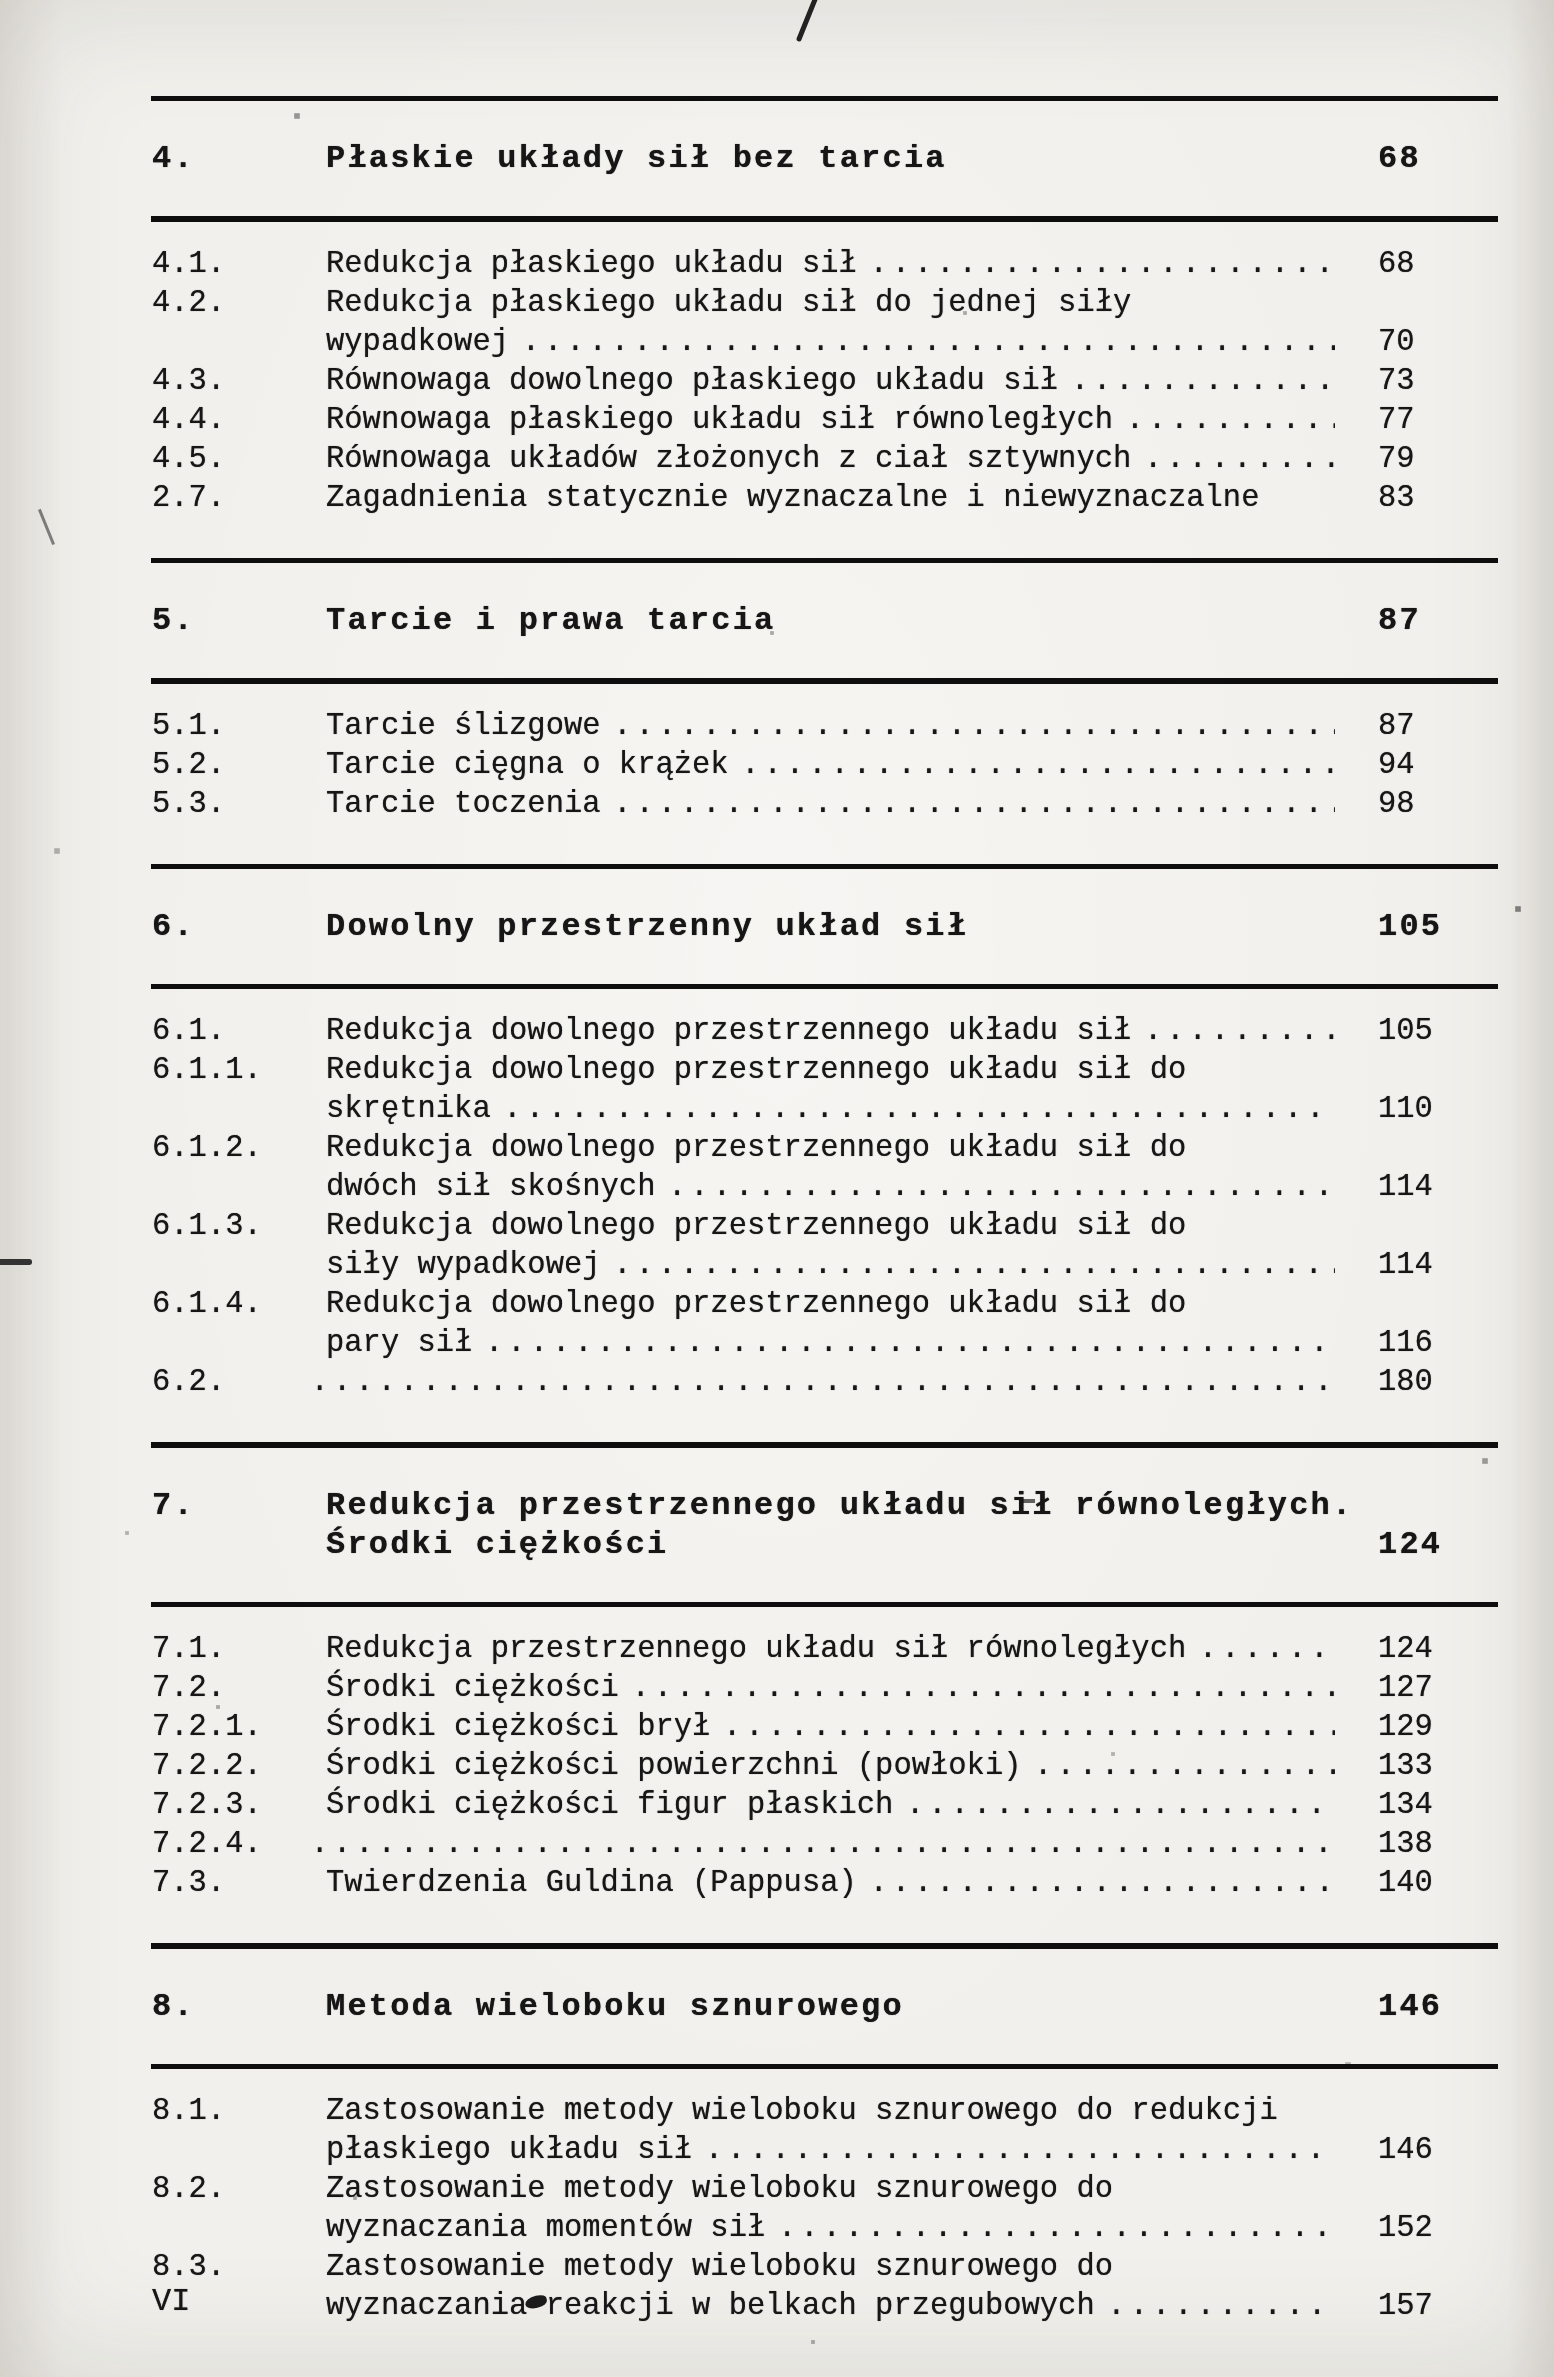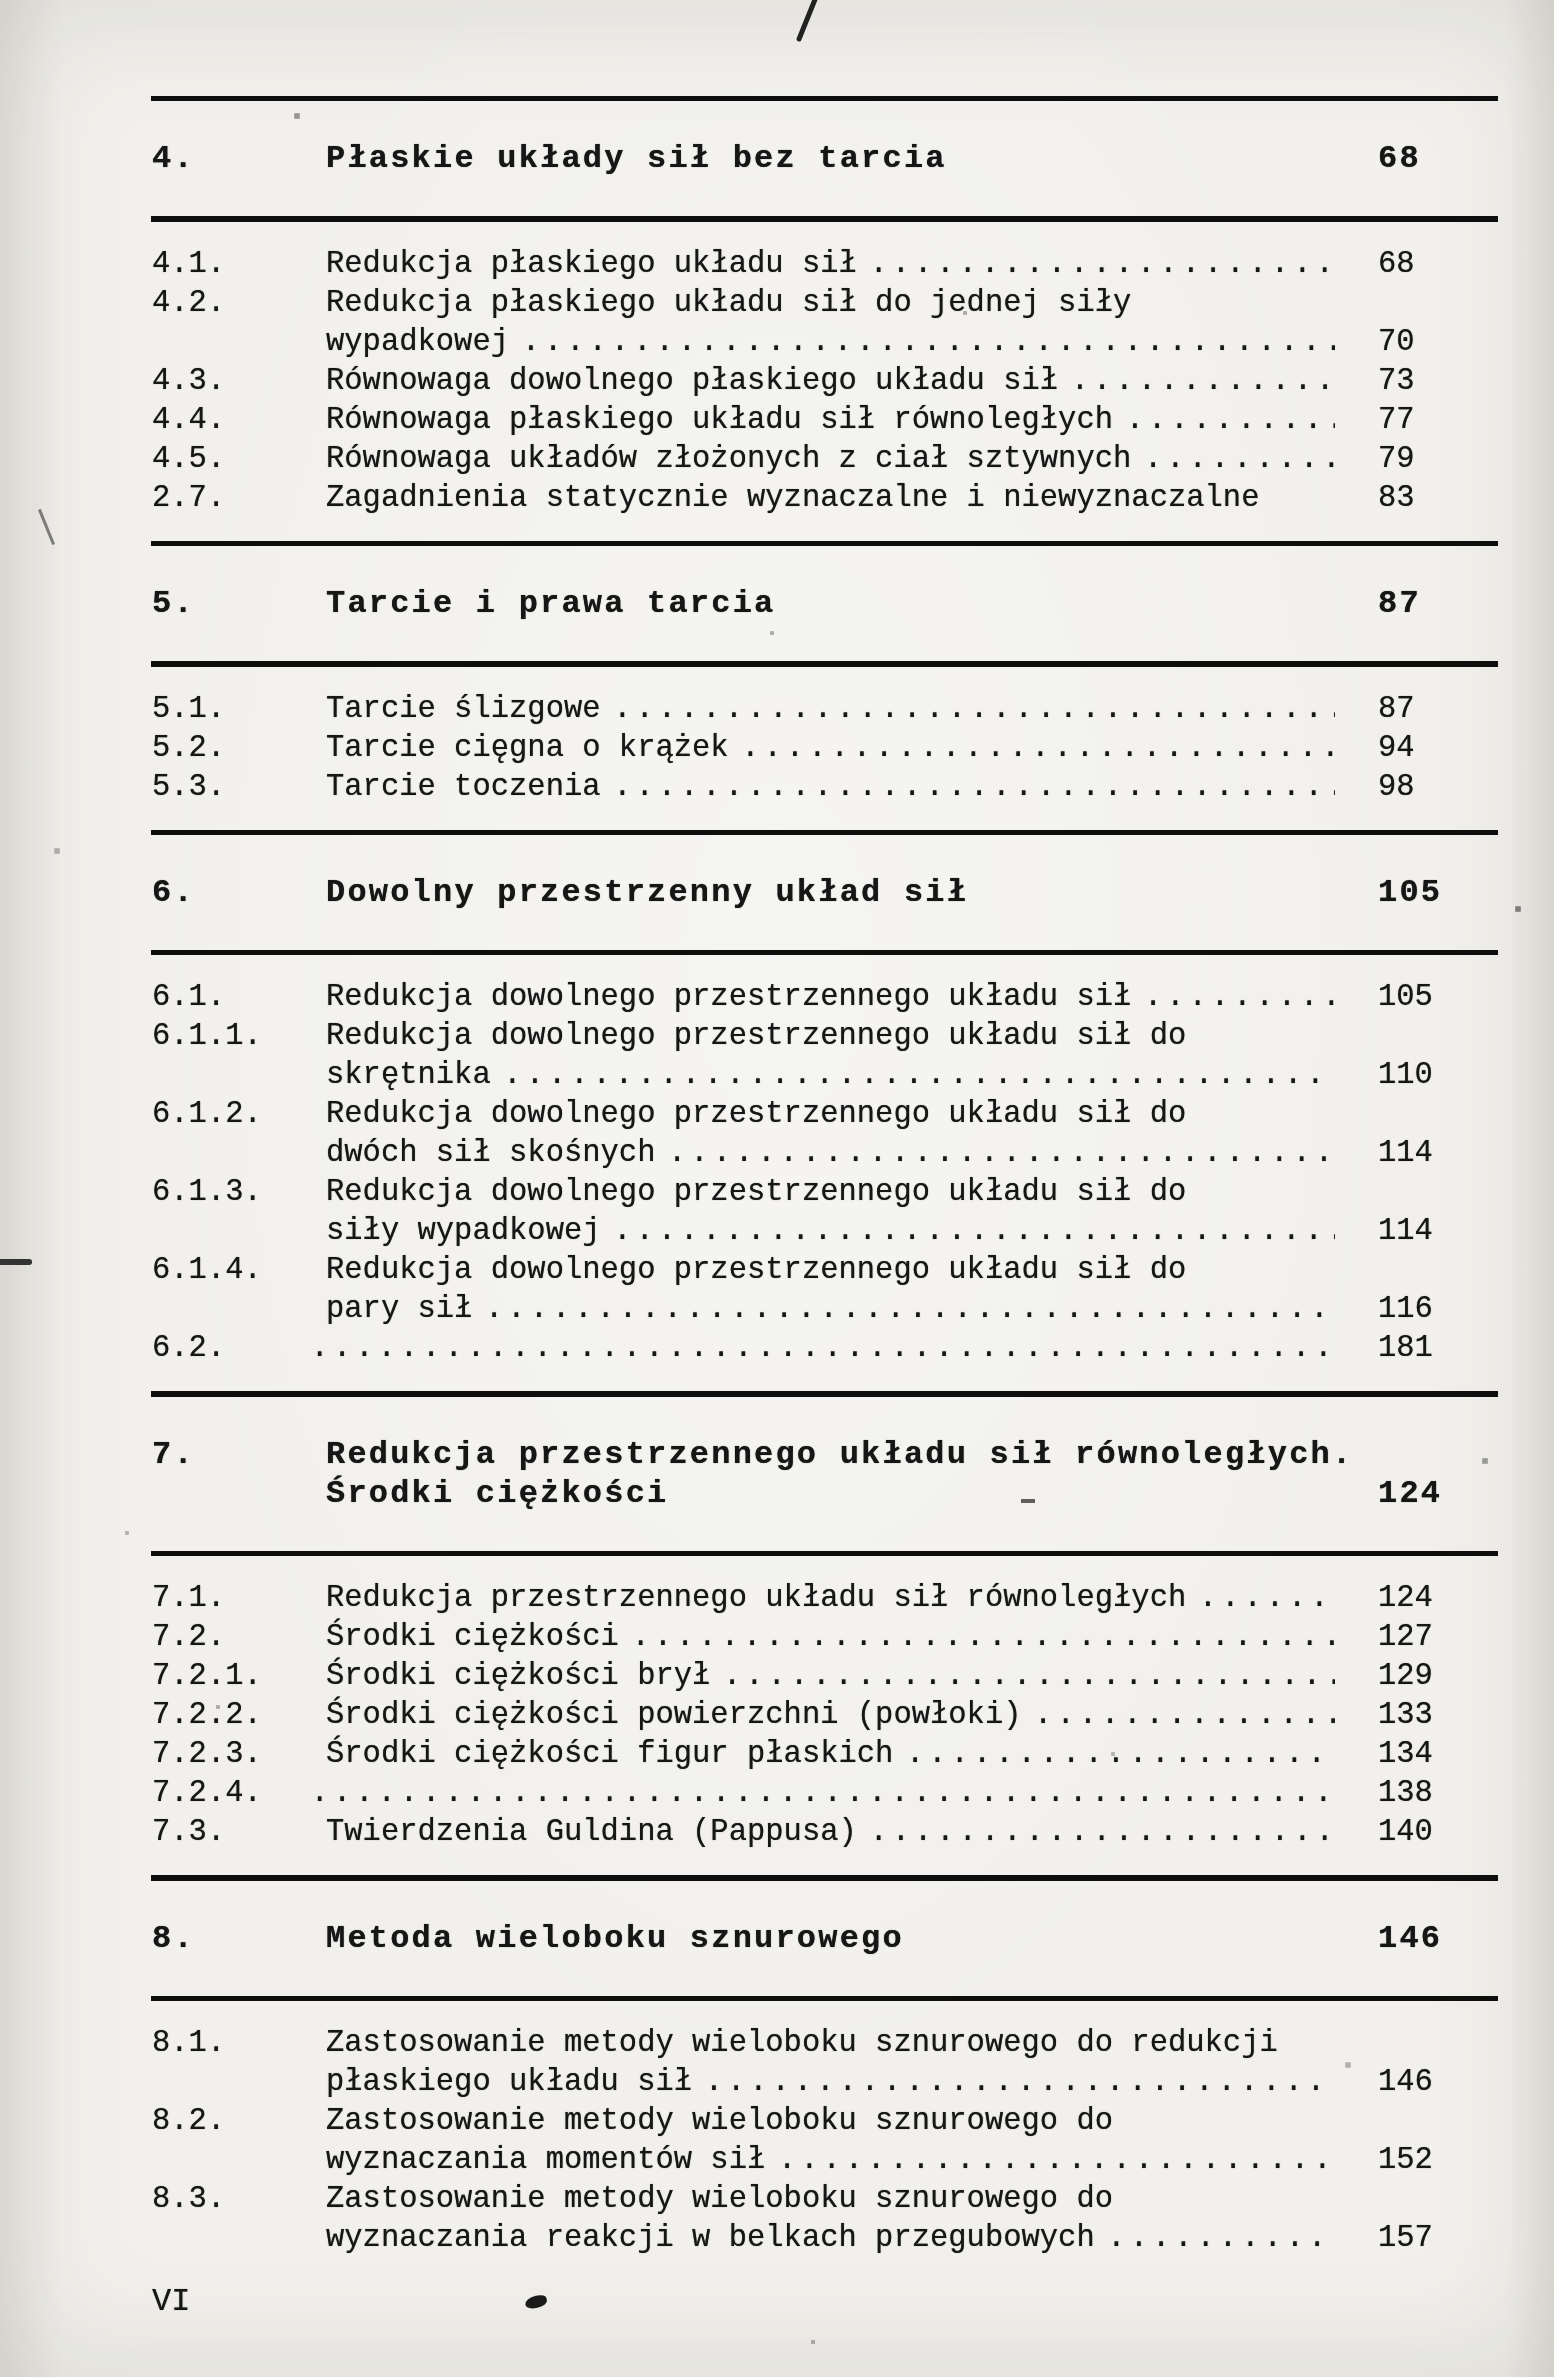--- a/index.html
+++ b/index.html
@@ -14,21 +14,21 @@
     background:#f1f0ec;
     background-image:
       radial-gradient(ellipse at 50% 40%, rgba(255,255,255,0.35) 0%, rgba(255,255,255,0) 60%),
       linear-gradient(90deg, rgba(120,112,98,0.10) 0%, rgba(120,112,98,0) 4%, rgba(120,112,98,0) 97%, rgba(120,112,98,0.12) 100%);
     box-shadow: inset 0 0 126px rgba(90,82,68,0.16);
     color:#161616;
   }
   .content{position:absolute;top:96px;left:0;width:100%;}
   .rule{height:5.4px;background:#0e0e0e;margin:0 56px 0 151px;}
   .heading-block{padding:38px 0 38px 0;}
-  .entries-block{padding:23px 0 23px 0;}
+  .entries-block{padding:23px 0 40px 0;}
   .row{
     display:flex;
     padding:0 100px 0 152px;
     font-size:30.5px;line-height:39px;
     white-space:nowrap;
     text-shadow:0 0 0.9px rgba(22,22,22,0.7);
   }
   .heading-row{
     font-size:32px;font-weight:bold;letter-spacing:2.2px;
     text-shadow:0 0 0.9px rgba(10,10,10,0.8);
@@ -228,21 +228,21 @@
         </div>
         <div class="row entry-row">
           <div class="num">&nbsp;</div>
           <div class="text">pary sił</div>
           <div class="dots">..........................................................................................</div>
           <div class="pagecol">116</div>
         </div>
         <div class="row entry-row">
           <div class="num">6.2.</div>
           <div class="dots">..........................................................................................</div>
-          <div class="pagecol">181</div>
+          <div class="pagecol">180</div>
         </div>
       </div>
       <div class="rule"></div>
       <div class="heading-block">
         <div class="row heading-row">
           <div class="num">7.</div>
           <div class="text">Redukcja przestrzennego układu sił równoległych.</div>
           <div class="dots">&nbsp;</div>
           <div class="pagecol">&nbsp;</div>
         </div>

